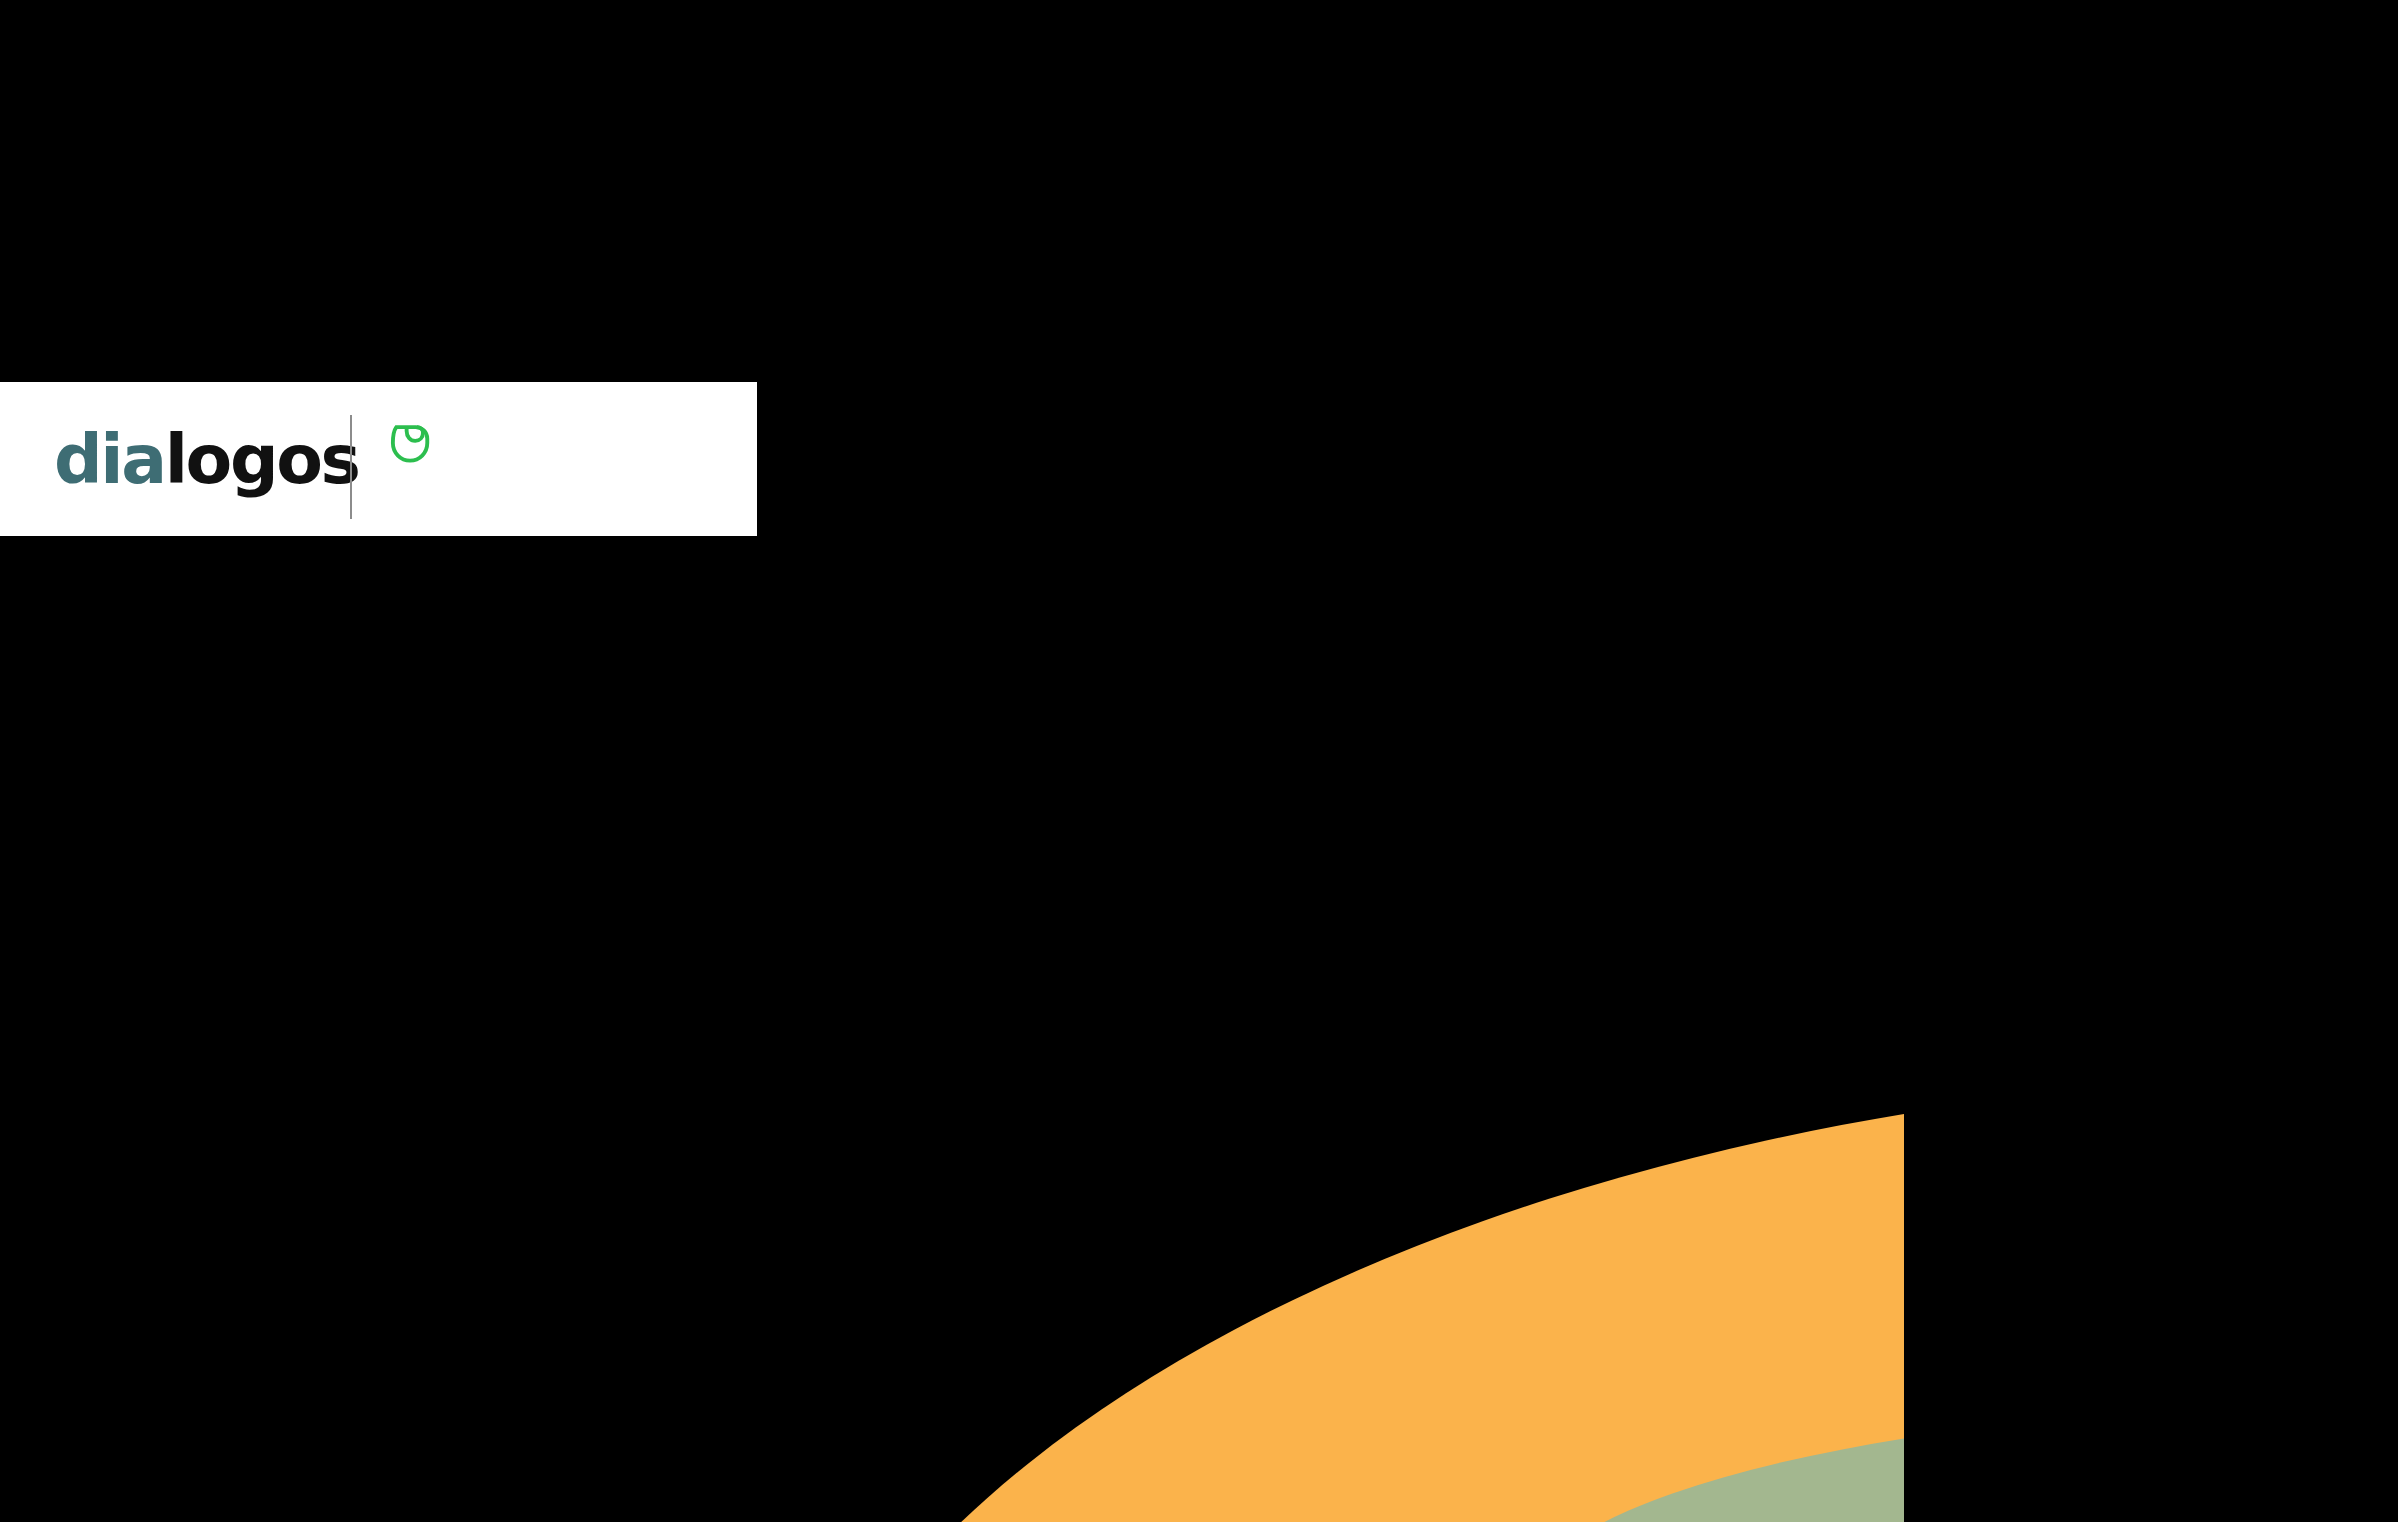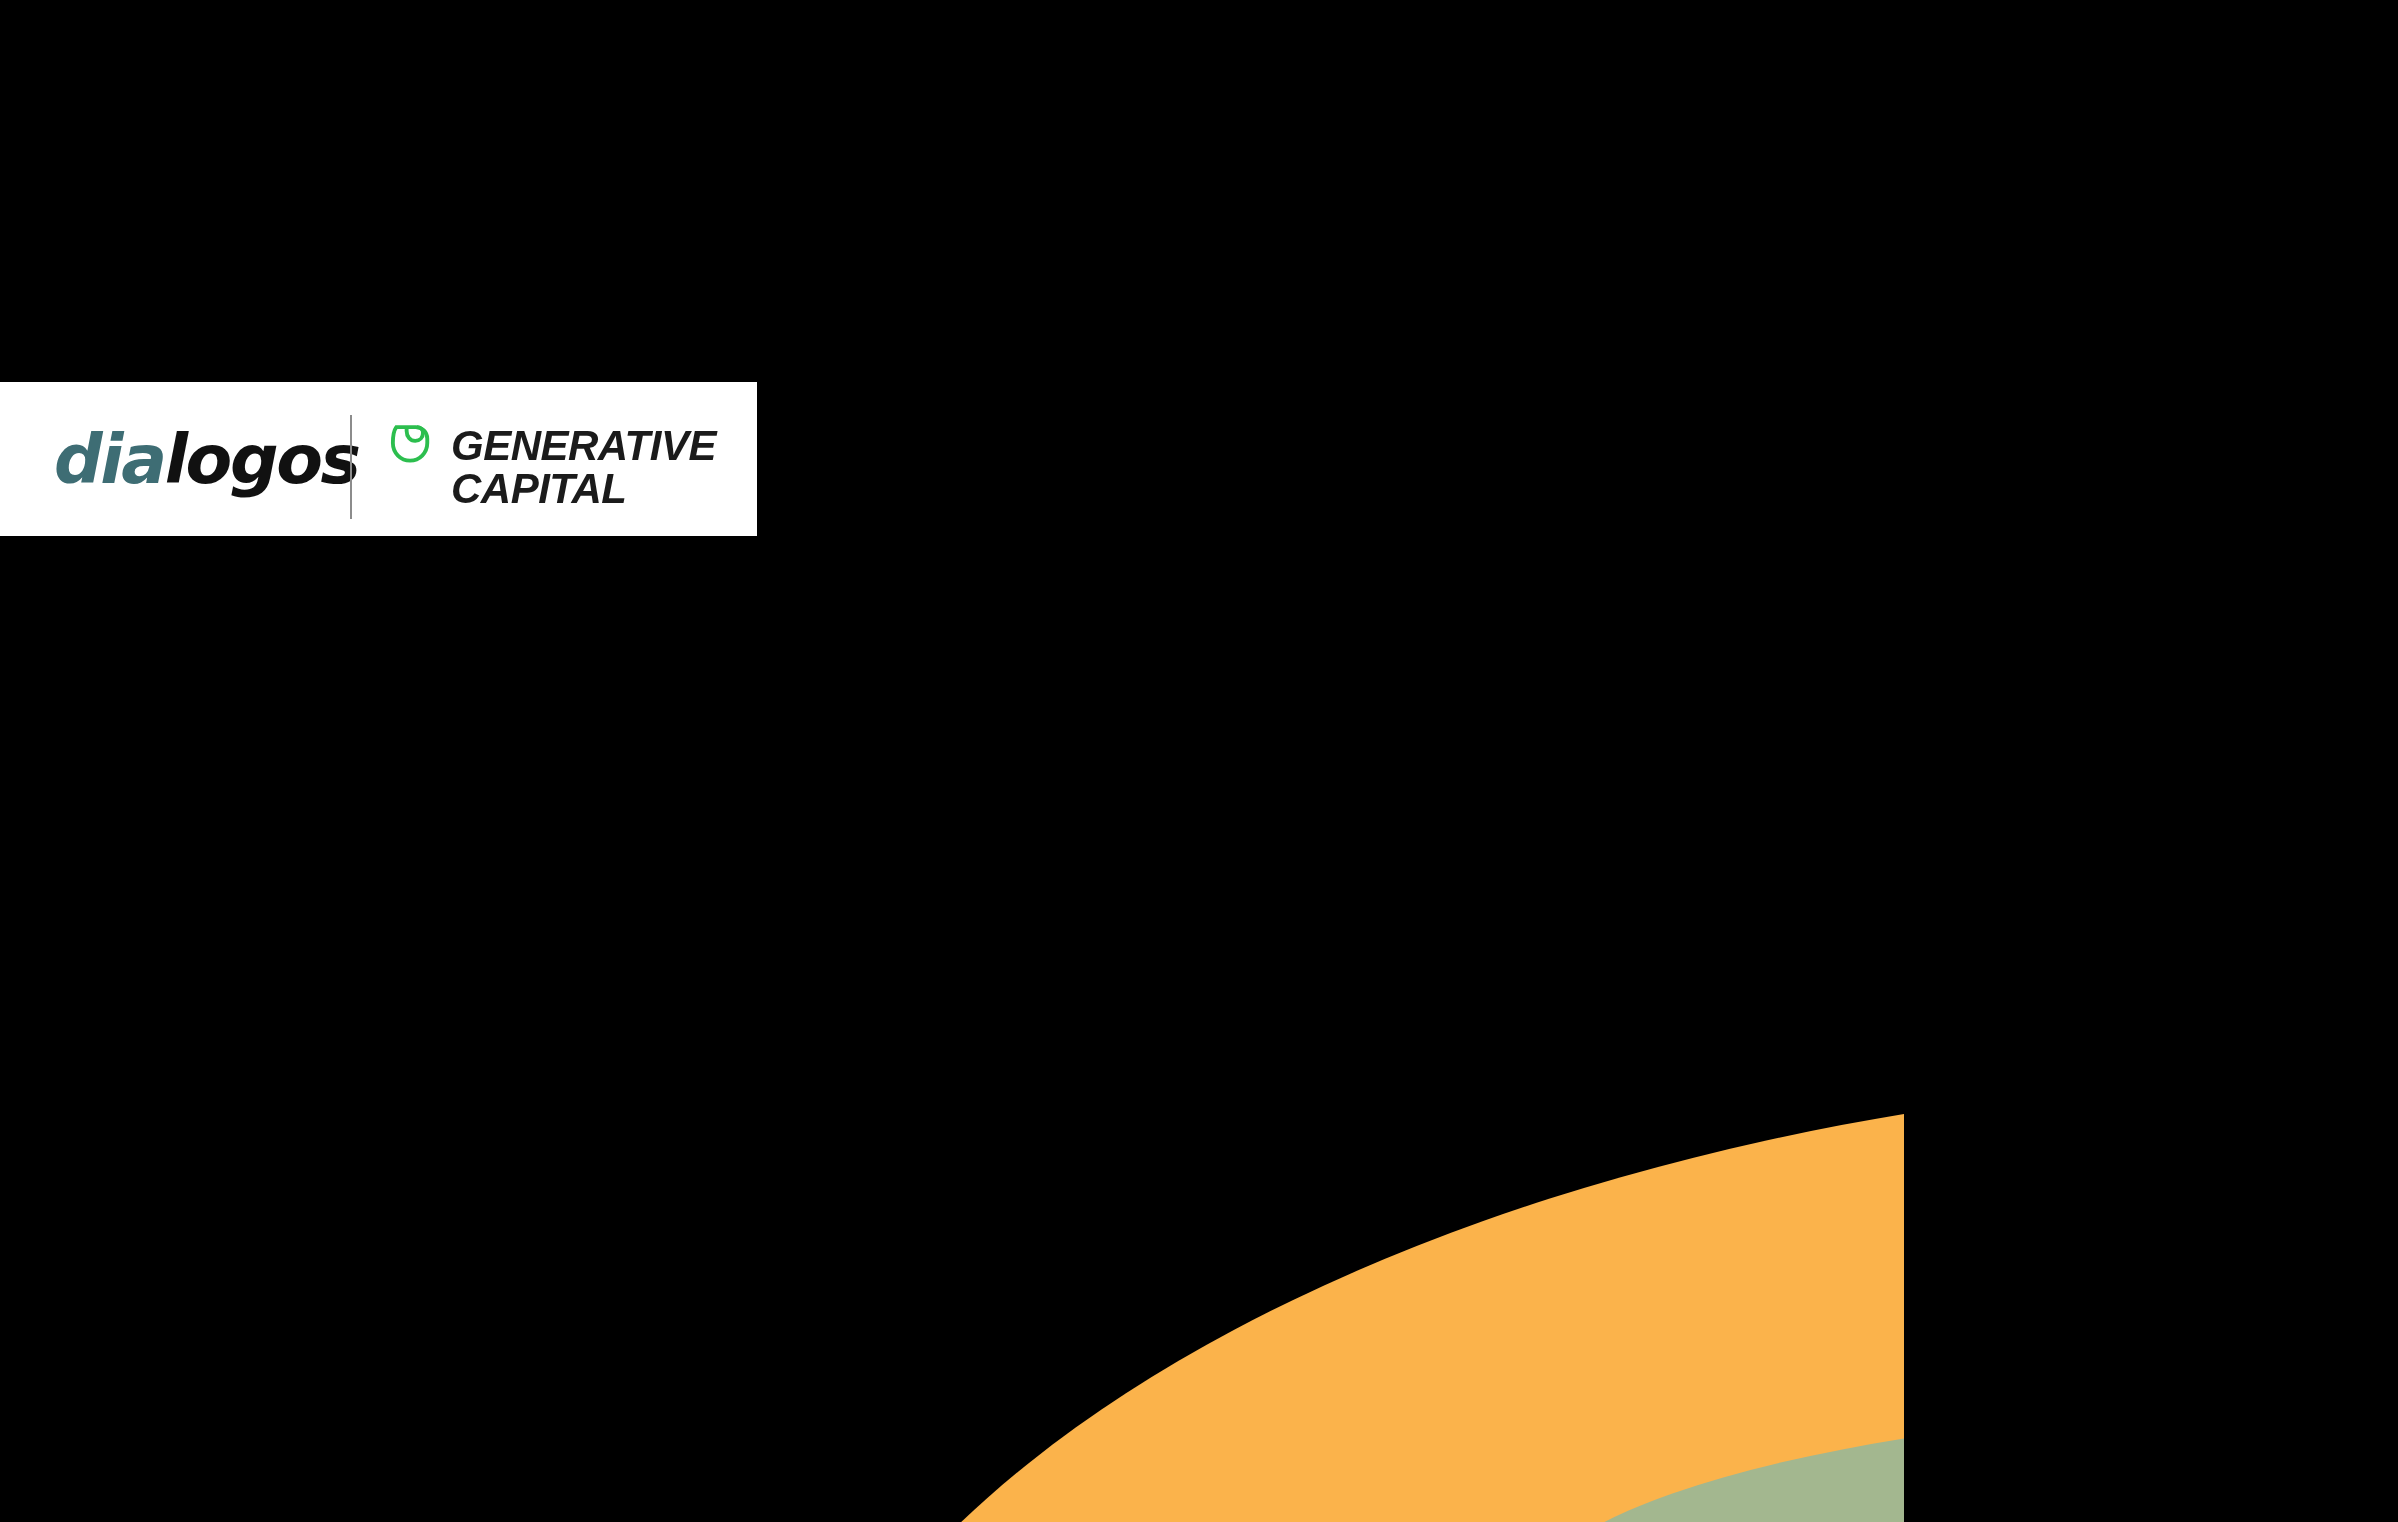--- a/index.html
+++ b/index.html
@@ -6,21 +6,20 @@
     margin: 0;
     padding: 0;
     background: #000;
   }
   .stage {
     position: relative;
     width: 1904px;
     height: 1523px;
     overflow: hidden;
     font-family: "Liberation Sans", sans-serif;
-    font-style: italic;
   }
   
   .arc {
     position: absolute;
     border-radius: 50%;
   }
   .arc-orange { left: 753px;  top: 1074px; width: 3283px; height: 1748px; z-index: 1; }
   .arc-sage   { left: 1526px; top: 1403px; width: 1738px; height: 407px;  z-index: 2; }
   .arc-blue   { left: 1883px; top: 1487px; width: 1023px; height: 116px;  z-index: 3; }
   .arc-teal   { left: 1892px; top: 1499px; width: 1004px; height: 112px;  z-index: 4; }
@@ -90,20 +89,16 @@
 
     <div class="divider" style="background: rgb(140, 140, 140);"></div>
 
     <div class="gc-icon" style="color: rgb(44, 190, 78);">
       <svg viewBox="0 0 50 52" fill="none" xmlns="http://www.w3.org/2000/svg">
         <path d="M8.5,7.5 H31 C38.5,7.5 44.5,13.5 44.5,21 V26 C44.5,37.5 35.5,46.5 24.5,46.5 C13.5,46.5 4.5,37.5 4.5,26 C4.5,18.5 5.5,11.5 8.5,7.5 Z" stroke="currentColor" stroke-width="4.5" stroke-linejoin="miter"></path>
         <path d="M20.5,7.5 V12 C20.5,18.5 24.5,23.5 30.5,23.5 C36,23.5 39.5,19.5 39.5,14 C39.5,10 36.5,7.5 32.5,7.5" stroke="currentColor" stroke-width="4.5"></path>
       </svg>
     </div>
 
-    <div class="gc-text" style="color: rgb(27, 27, 27);">
-      <div>GENERATIVE</div>
-      <div>CAPITAL</div>
-    </div>
 
   </div>
 </div>
 
 
 </body></html>

